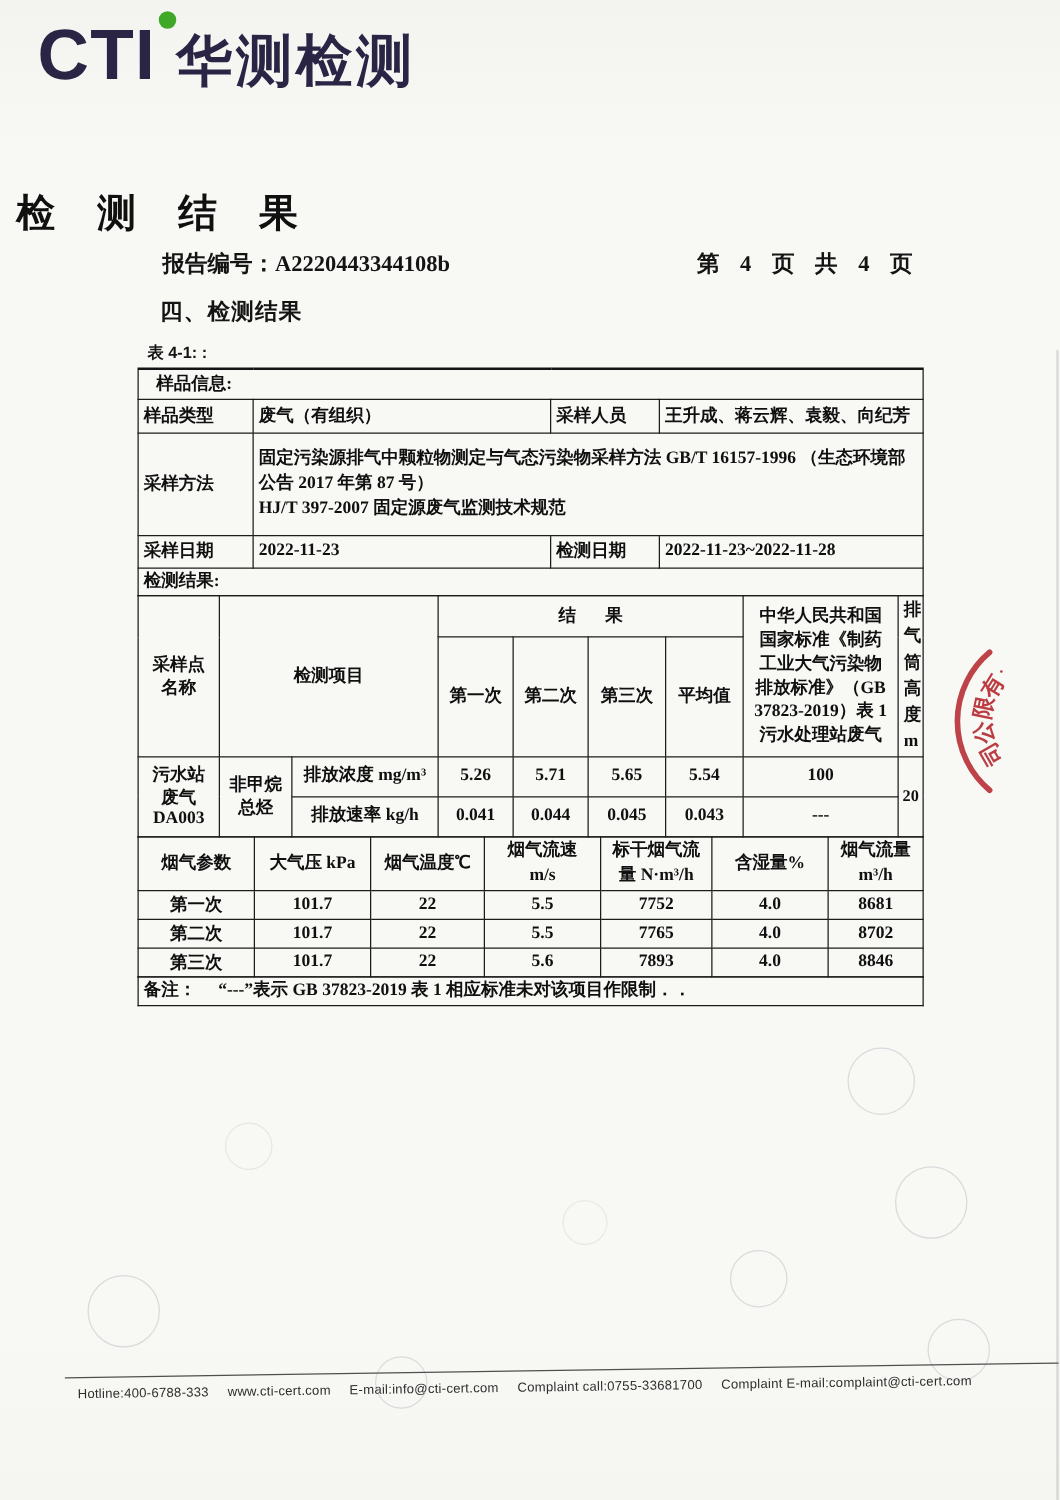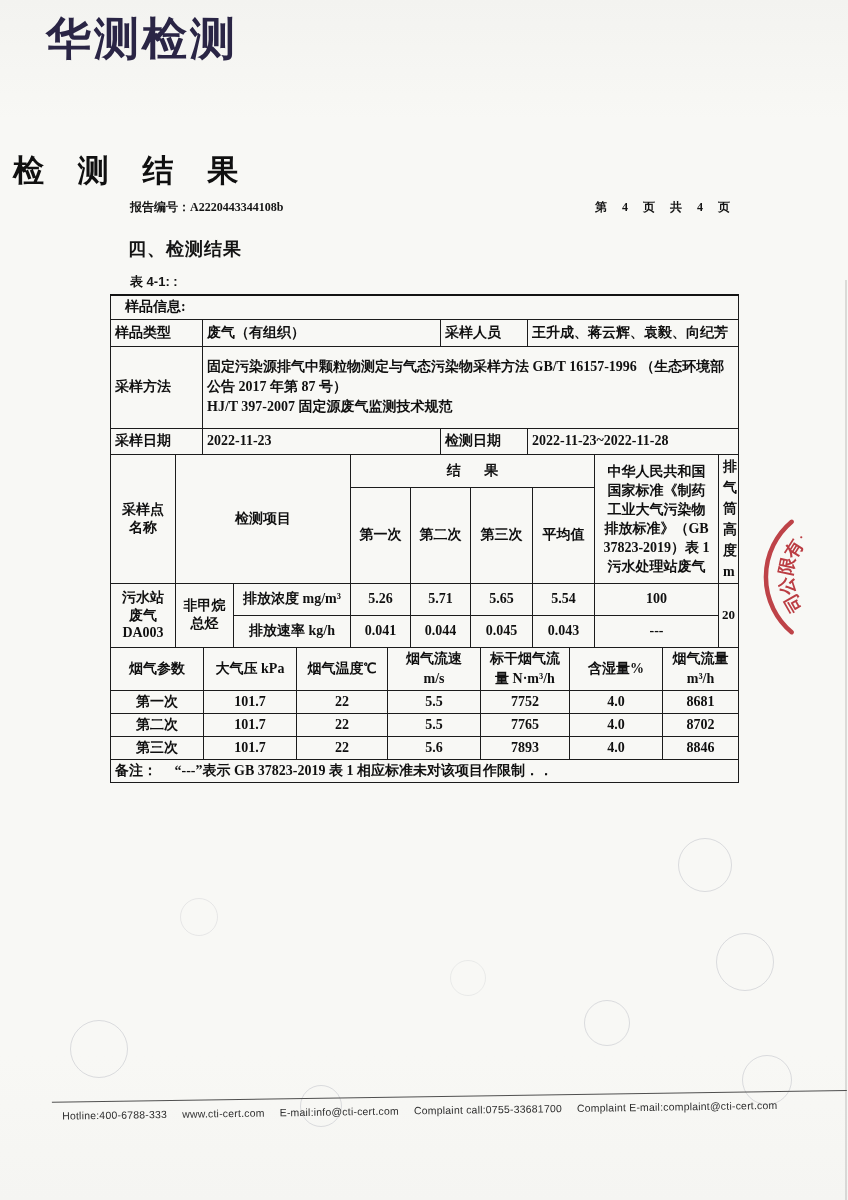--- a/index.html
+++ b/index.html
@@ -10,25 +10,25 @@
   .logo{position:absolute;left:30px;top:16px;display:flex;align-items:flex-end;}
   .logo-cti{position:relative;font-family:"Liberation Sans",sans-serif;font-weight:800;
             font-size:57px;line-height:1;letter-spacing:1px;color:#2a2545;}
   .logo-dot{position:absolute;left:97px;top:-7px;width:14px;height:14px;border-radius:50%;background:#3fa827;}
   .logo-cn{font-family:"Liberation Sans",sans-serif;font-weight:900;font-size:45px;line-height:1;
            margin-left:16px;margin-bottom:2px;color:#2a2545;letter-spacing:3px;}
   
   .title{position:absolute;top:150px;left:0;width:100%;font-size:31px;
          font-weight:700;letter-spacing:13px;text-indent:13px;color:#101010;}
   .meta{position:absolute;top:199px;left:130px;right:112px;display:flex;justify-content:space-between;
-        font-size:12px;font-weight:700;}
+        font-size:18px;font-weight:700;}
   .meta .pageinfo{letter-spacing:6px;}
   .sec-heading{position:absolute;top:237px;left:128px;font-family:"Liberation Sans",sans-serif;
                font-size:18px;font-weight:800;letter-spacing:1px;}
-  .tbl-caption{position:absolute;top:273px;left:130px;font-family:"Liberation Sans",sans-serif;
+  .tbl-caption{position:absolute;top:273px;left:118px;font-family:"Liberation Sans",sans-serif;
                font-size:13px;font-weight:800;}
   
   .tables{position:absolute;left:110px;top:294px;width:628px;}
   table.t{border-collapse:collapse;table-layout:fixed;width:628px;}
   table.t + table.t{margin-top:-1px;}
   .t td{border:1px solid #1c1c1c;font-weight:700;font-size:14px;color:#101010;
         padding:1px 4px;vertical-align:middle;overflow:hidden;}
   .t1 tr:first-child td{border-top:2.5px solid #141414;padding-left:14px;}
   .hdr{text-align:left;padding-left:6px;font-size:14px;}
   .lft{text-align:left;padding-left:8px;}
@@ -54,20 +54,24 @@
                 font-family:"Liberation Sans",sans-serif;font-size:10.5px;color:#2e2e2e;
                 letter-spacing:.2px;white-space:nowrap;}
   .edge-line{position:absolute;right:1px;top:280px;bottom:0;width:2px;background:rgba(130,130,130,.25);}
 </style>
 </head>
 <body>
 
 <div class="page">
 
   <div class="logo">
+    <span class="logo-cti">
+      <span>CTI</span>
+      <span class="logo-dot"></span>
+    </span>
     <span class="logo-cn">华测检测</span>
   </div>
 
   <div class="title">检 测 结 果</div>
   <div class="meta">
     <span>
       <span>报告编号：</span><span>A2220443344108b</span>
     </span>
     <span class="pageinfo">第 4 页 共 4 页</span>
   </div>
@@ -97,20 +101,23 @@
       <tr style="height:82px">
         <td class="lft">采样方法</td>
         <td colspan="3" class="lft pre small">固定污染源排气中颗粒物测定与气态污染物采样方法 GB/T 16157-1996 （生态环境部公告 2017 年第 87 号）
 HJ/T 397-2007  固定源废气监测技术规范</td>
       </tr>
       <tr style="height:26px">
         <td class="lft">采样日期</td>
         <td class="lft">2022-11-23</td>
         <td class="lft">检测日期</td>
         <td class="lft">2022-11-23~2022-11-28</td>
+      </tr>
+      <tr style="height:22px">
+        <td colspan="4" class="hdr">检测结果:</td>
       </tr>
     </tbody>
       </table>
 
     <table class="t t2">
       <colgroup>
           <col style="width:65px">
           <col style="width:58px">
           <col style="width:117px">
           <col style="width:60px">

